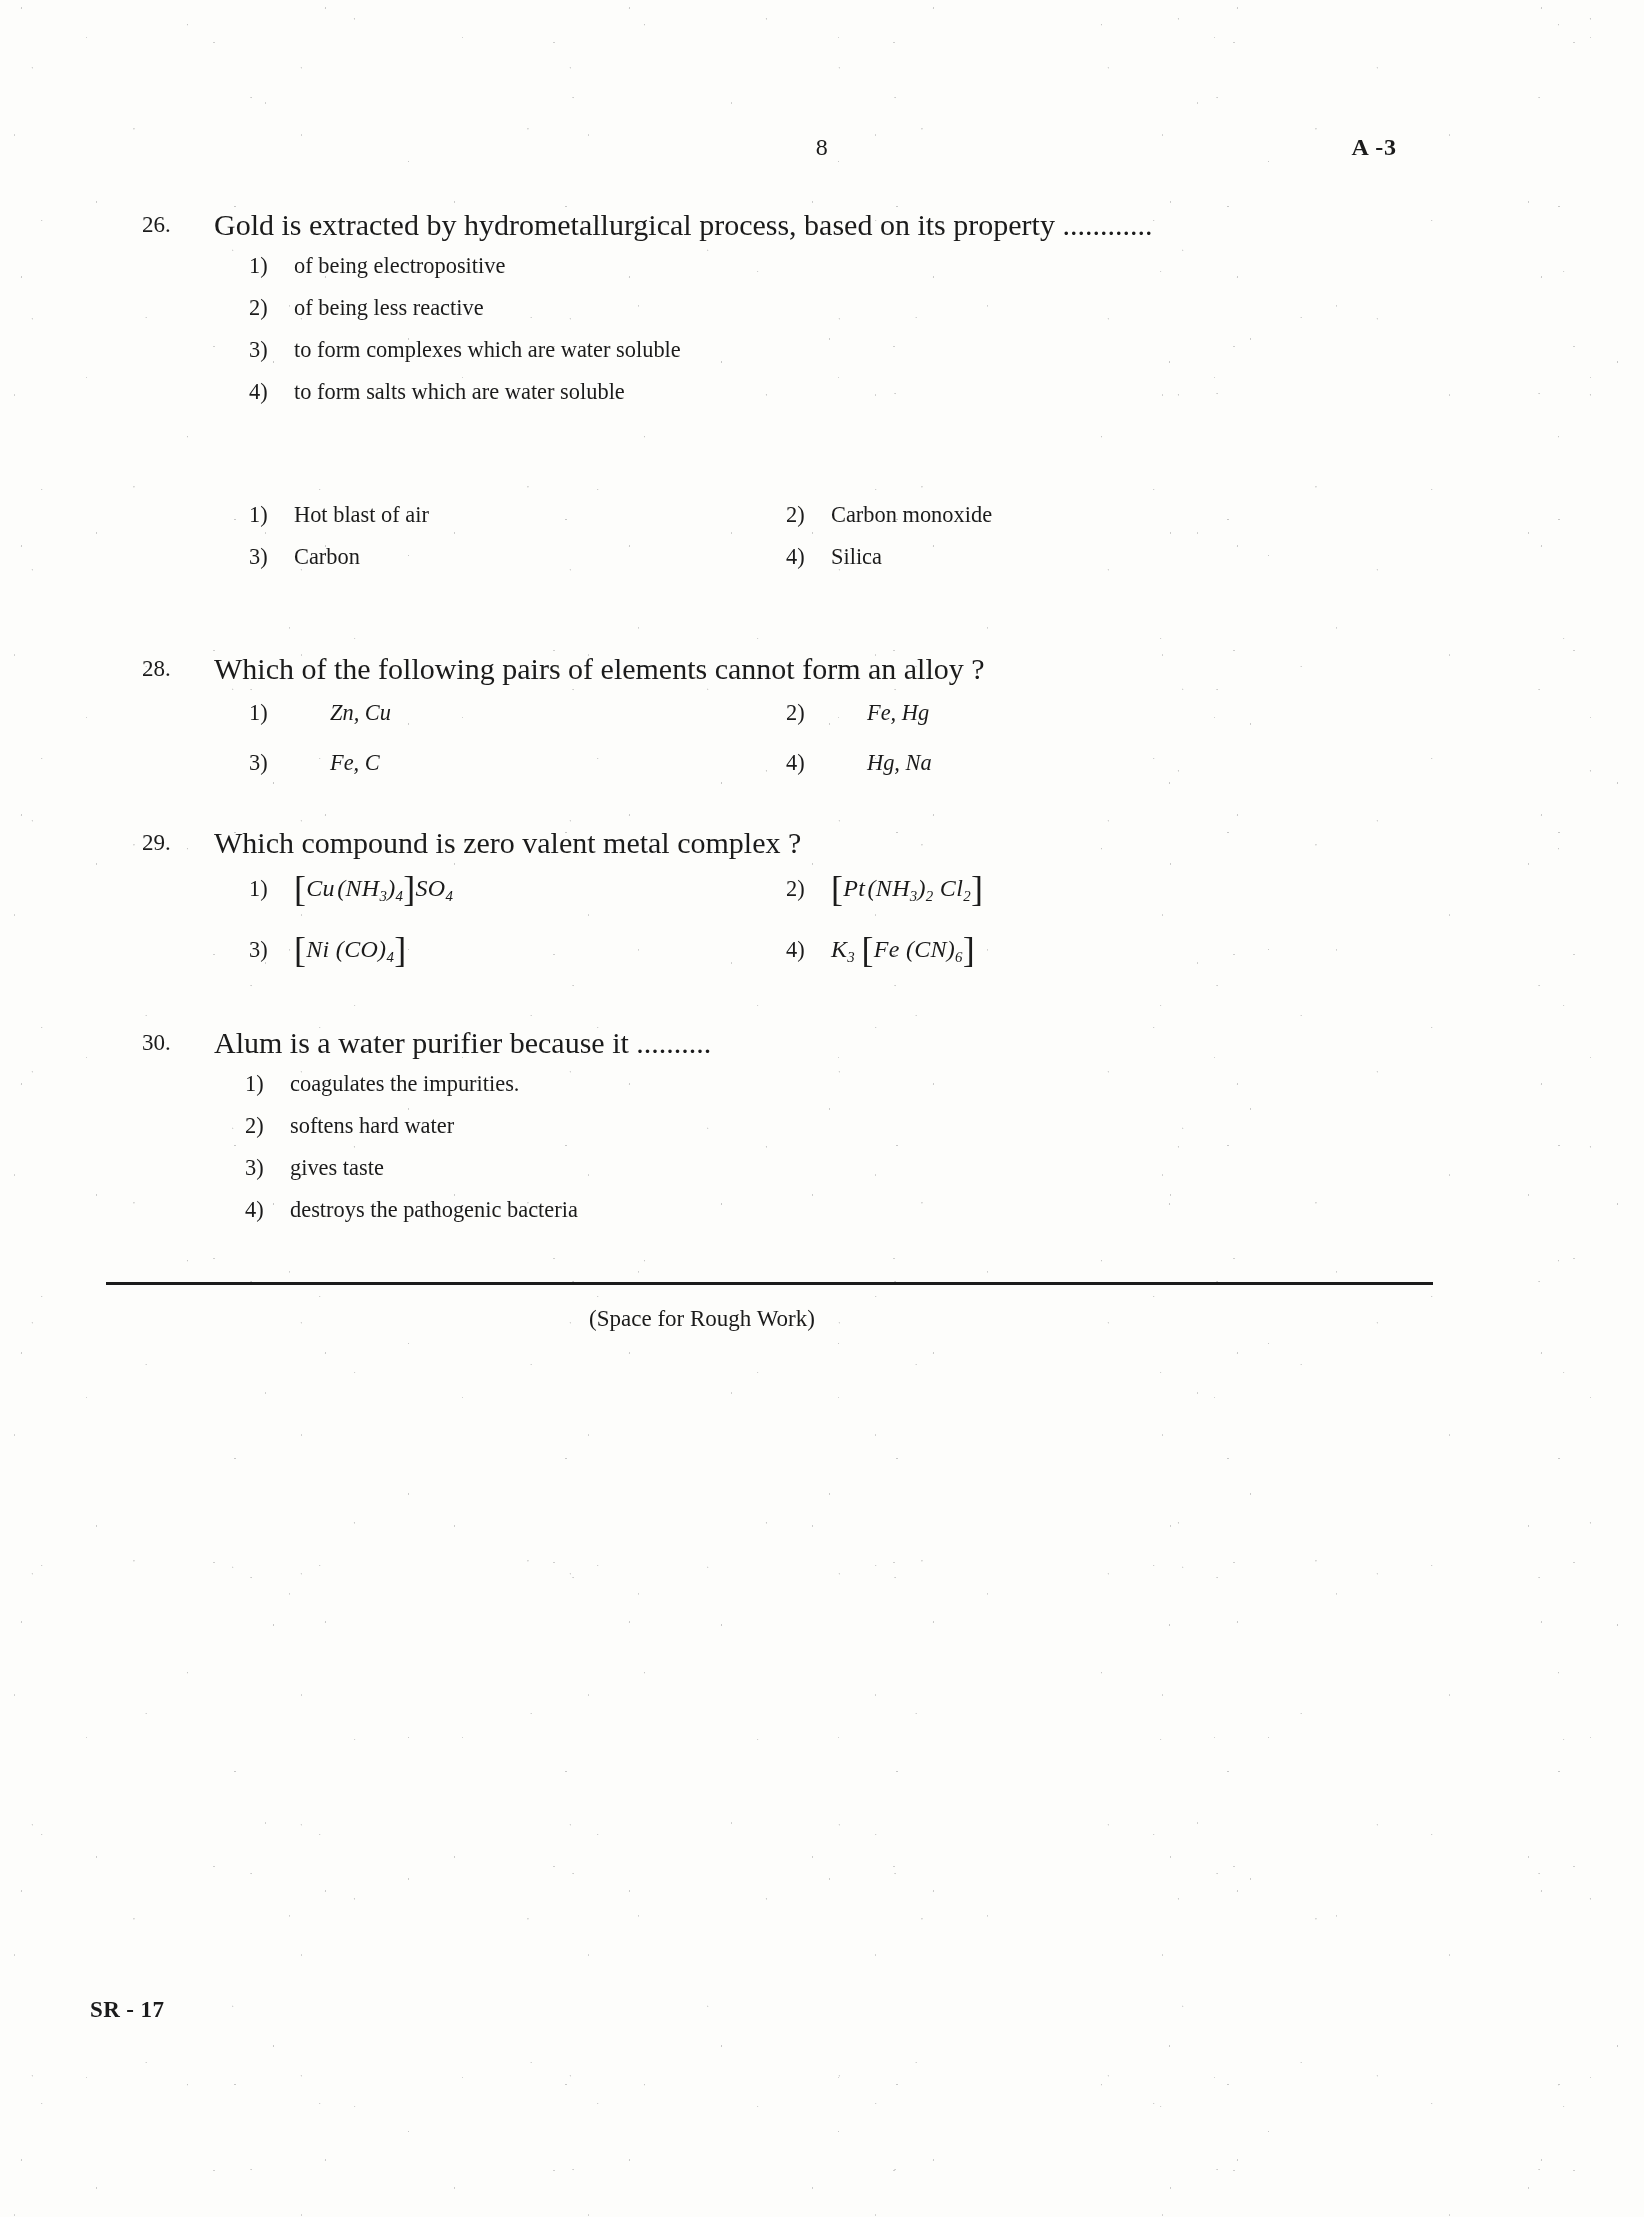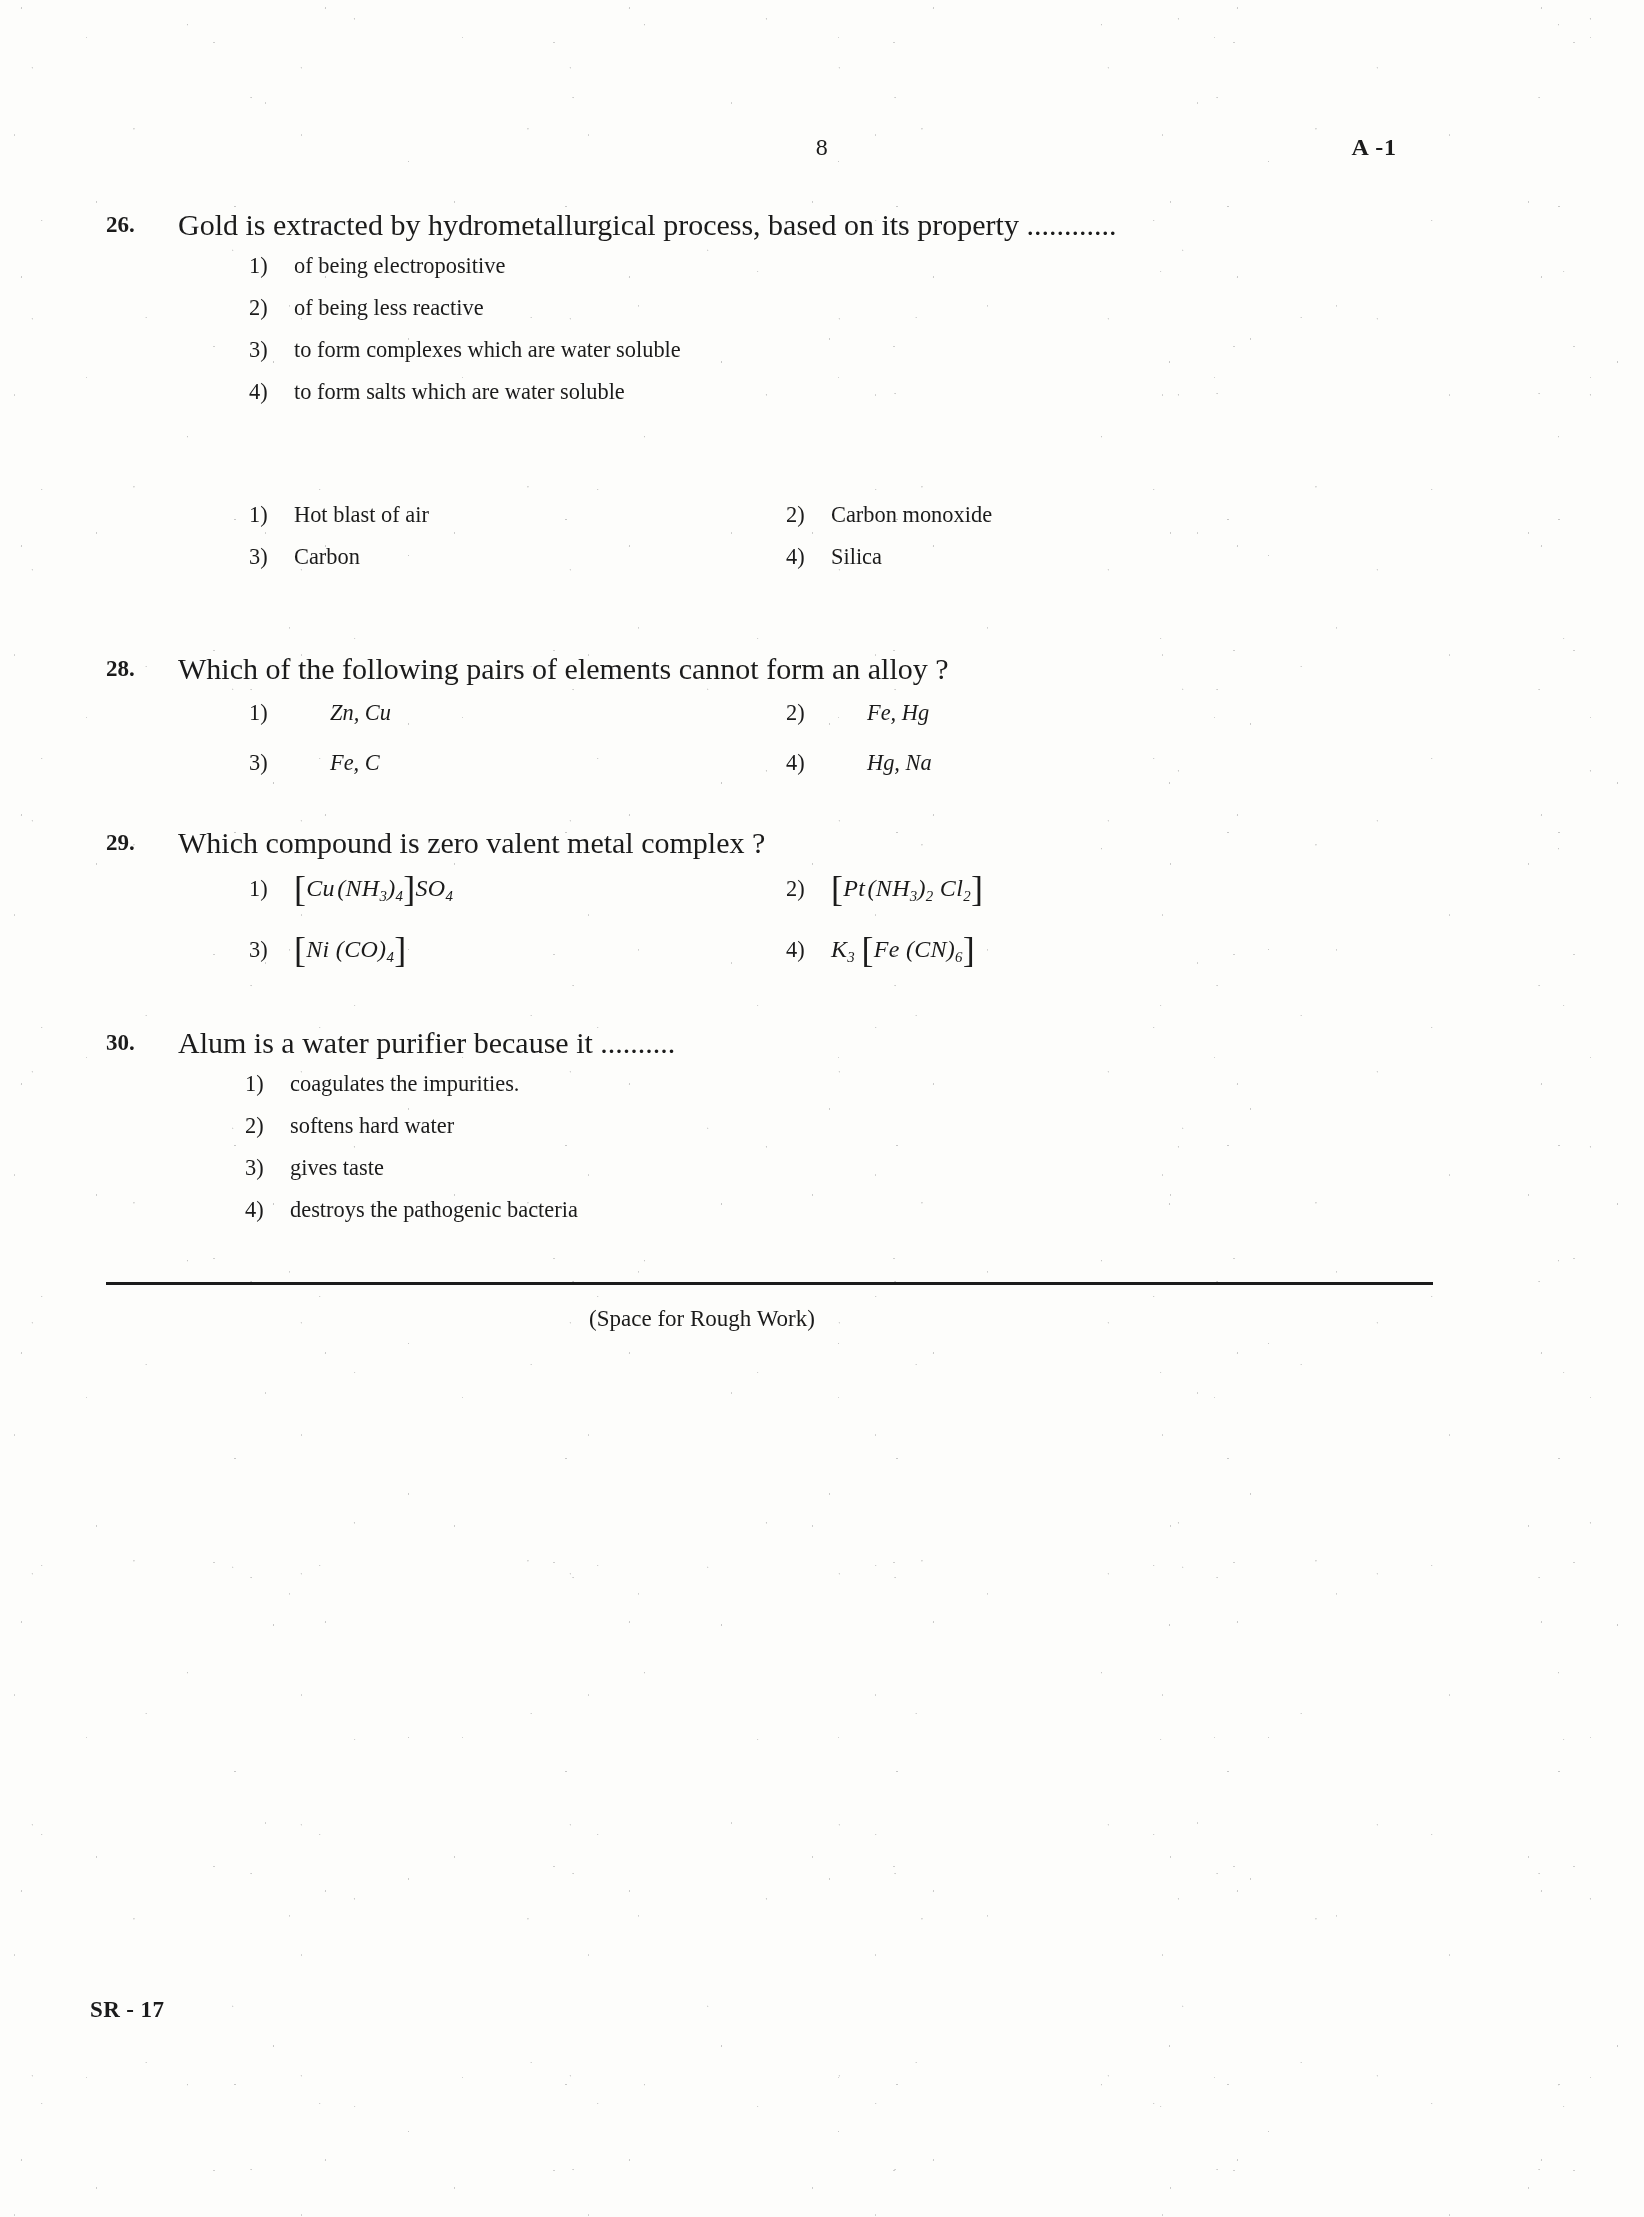--- a/index.html
+++ b/index.html
@@ -92,23 +92,24 @@
     width: 1433px;
   }
 
   .qhead {
     display: flex;
     align-items: flex-start;
   }
   .qnum {
     width: 72px;
     flex: 0 0 72px;
-    font-weight: bold;
+    font-weight: normal;
     font-size: 23px;
     line-height: 30px;
+    margin-left: 36px;
   }
   .qtext {
     font-size: 30px;
     line-height: 30px;
   }
 
   .opts-stack {
     margin-top: 10.7px;
     margin-left: 143px;
   }
@@ -190,21 +191,21 @@
 </head>
 <body>
 
 <div class="page">
   <div class="speckles"></div>
 
   <div class="content">
 
     <div class="header-row">
       <div class="page-number">8</div>
-      <div class="booklet-code">A -1</div>
+      <div class="booklet-code">A -3</div>
     </div>
 
     <div class="qblock" style="top: 210px;">
       <div class="qhead">
         <div class="qnum">26.</div>
         <div class="qtext">Gold is extracted by hydrometallurgical process, based on its property ............</div>
       </div>
       <div class="opts-stack">
         <div class="opt-row">
           <div class="opt-label">1)</div>

